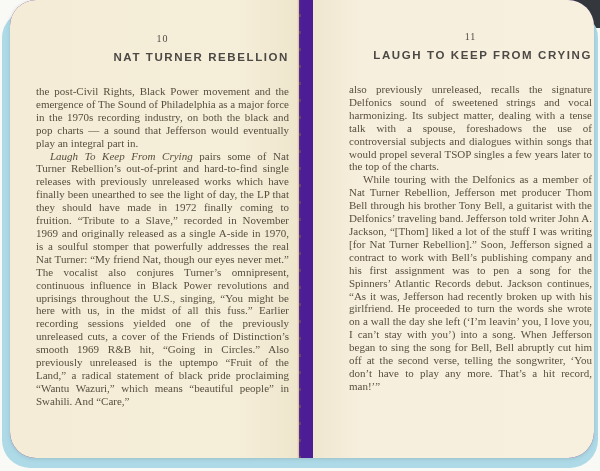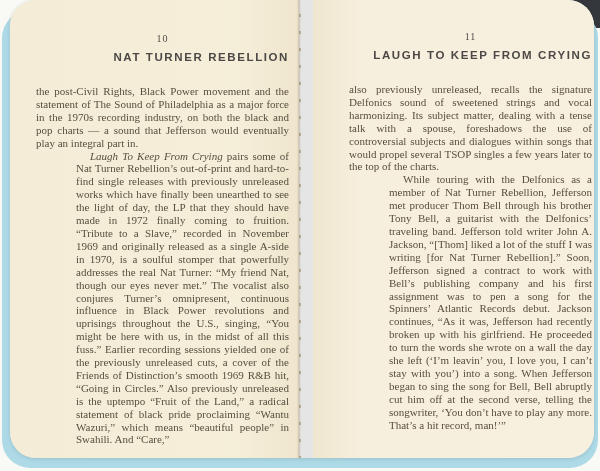--- a/index.html
+++ b/index.html
@@ -26,21 +26,21 @@
     position: absolute; left: 2px; top: 10px;
     width: 596px; height: 458px;
     border-radius: 28px;
     background: #aedae8;
   }
   
   .spread {
     position: absolute; left: 10px; top: 0;
     width: 584px; height: 458px;
     border-radius: 26px;
-    background: #e5e5e5;
+    background: #4c1d95;
     overflow: hidden;
     box-shadow: 0 1px 4px rgba(60,70,60,0.18);
   }
   .page {
     position: absolute; top: 0; height: 458px;
     box-sizing: border-box;
   }
   .page-left {
     left: 0; width: 289px;
     background: linear-gradient(to right, #f4ecd6 0%, #f5eed9 78%, #efe6cd 99%);
@@ -83,37 +83,37 @@
     margin-bottom: 22px;
     white-space: nowrap;
   }
   .body-text {
     font-size: 11px;
     line-height: 12.9px;
     color: #584e3f;
     text-align: justify;
   }
   .body-text p { margin: 0; }
-  .body-text p.indent { text-indent: 14px; margin-left: 40px; }
+  .body-text p.indent { text-indent: 14px; }
   .italic { font-style: italic; }
 </style>
 </head>
 <body>
 
 <div class="scene">
   <div class="corner-dark"></div>
   <div class="cover-edge"></div>
 
   <div class="spread">
 
     <div class="page page-left">
       <div class="page-number">10</div>
       <div class="page-header">NAT TURNER REBELLION</div>
       <div class="body-text">
-        <p>the post-Civil Rights, Black Power movement and the statement of The Sound of Philadelphia as a major force in the 1970s recording industry, on both the black and pop charts — a sound that Jefferson would eventually play an integral part in.</p>
+        <p>the post-Civil Rights, Black Power movement and the emergence of The Sound of Philadelphia as a major force in the 1970s recording industry, on both the black and pop charts — a sound that Jefferson would eventually play an integral part in.</p>
         <p class="indent"><span class="italic">Laugh To Keep From Crying</span><span> pairs some of Nat Turner Rebellion’s out-of-print and hard-to-find single releases with previously unreleased works which have finally been unearthed to see the light of day, the LP that they should have made in 1972 finally coming to fruition. “Tribute to a Slave,” recorded in November 1969 and originally released as a single A-side in 1970, is a soulful stomper that powerfully addresses the real Nat Turner: “My friend Nat, though our eyes never met.” The vocalist also conjures Turner’s omnipresent, continuous influence in Black Power revolutions and uprisings throughout the U.S., singing, “You might be here with us, in the midst of all this fuss.” Earlier recording sessions yielded one of the previously unreleased cuts, a cover of the Friends of Distinction’s smooth 1969 R&amp;B hit, “Going in Circles.” Also previously unreleased is the uptempo “Fruit of the Land,” a radical statement of black pride proclaiming “Wantu Wazuri,” which means “beautiful people” in Swahili. And “Care,”</span></p>
       </div>
     </div>
 
     <div class="page page-right">
       <div class="page-number">11</div>
       <div class="page-header">LAUGH TO KEEP FROM CRYING</div>
       <div class="body-text">
         <p>also previously unreleased, recalls the signature Delfonics sound of sweetened strings and vocal harmonizing. Its subject matter, dealing with a tense talk with a spouse, foreshadows the use of controversial subjects and dialogues within songs that would propel several TSOP singles a few years later to the top of the charts.</p>
         <p class="indent">While touring with the Delfonics as a member of Nat Turner Rebellion, Jefferson met producer Thom Bell through his brother Tony Bell, a guitarist with the Delfonics’ traveling band. Jefferson told writer John A. Jackson, “[Thom] liked a lot of the stuff I was writing [for Nat Turner Rebellion].” Soon, Jefferson signed a contract to work with Bell’s publishing company and his first assignment was to pen a song for the Spinners’ Atlantic Records debut. Jackson continues, “As it was, Jefferson had recently broken up with his girlfriend. He proceeded to turn the words she wrote on a wall the day she left (‘I’m leavin’ you, I love you, I can’t stay with you’) into a song. When Jefferson began to sing the song for Bell, Bell abruptly cut him off at the second verse, telling the songwriter, ‘You don’t have to play any more. That’s a hit record, man!’”</p>

